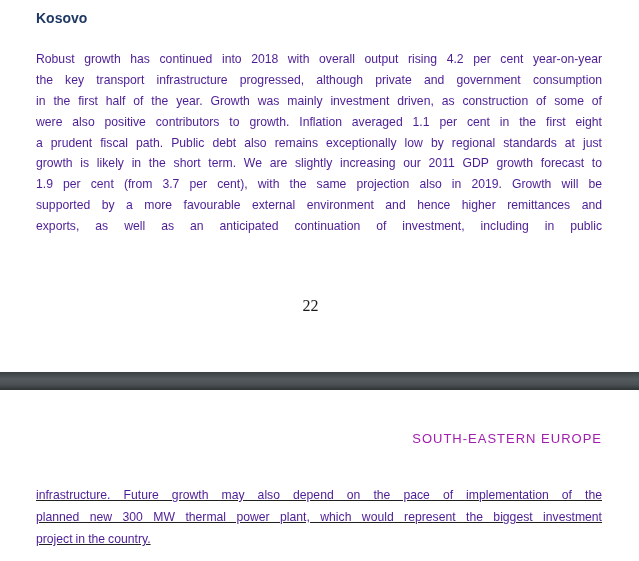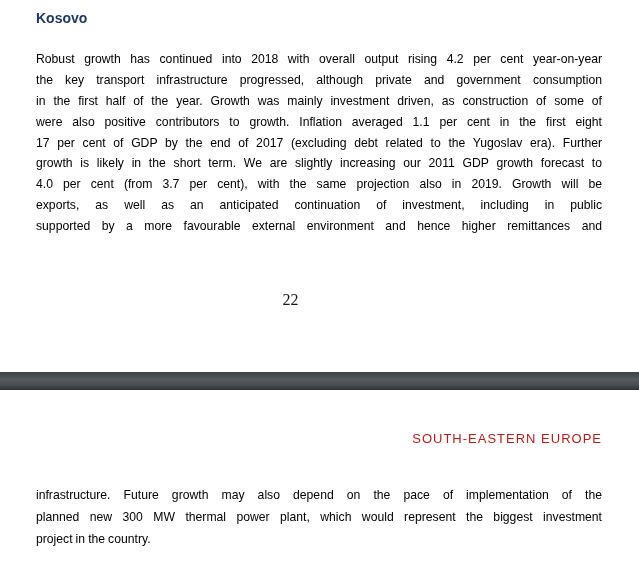--- a/index.html
+++ b/index.html
@@ -23,85 +23,86 @@
     font-size: 14px;
     font-weight: bold;
     color: #1f3864;
   }
   .para {
     position: absolute;
     left: 36px;
     width: 566px;
   }
   .para1 { top: 49px; }
-  .para2 { top: 484px; }
+  .para2 { top: 484px; text-decoration: underline; }
   .line {
     text-align: justify;
     text-align-last: justify;
     font-size: 12.2px;
     word-spacing: -0.35px;
     height: 20.9px;
     line-height: 20.9px;
     overflow: hidden;
     white-space: normal;
-    color: #000000;
+    color: #4c1d95;
   }
   .para2 .line {
     height: 22px;
     line-height: 22px;
   }
   .line.last-line {
     text-align: right;
     text-align-last: left;
   }
   .page-number {
     position: absolute;
     left: 0;
-    top: 291px;
+    top: 297px;
     width: 581px;
     text-align: center;
     font-family: "Liberation Serif", serif;
     font-size: 16px;
     color: #1a1a1a;
+    padding-left: 20px;
   }
   .separator-bar {
     position: absolute;
     left: 0;
     top: 372px;
     width: 639px;
     height: 18px;
     background: linear-gradient(to bottom, #3b4043 0%, #545a5d 40%, #4a5053 70%, #2f3335 100%);
   }
   .running-header {
     position: absolute;
     right: 37px;
     top: 431px;
     font-size: 13px;
     letter-spacing: 1px;
-    color: #b91c1c;
+    color: #a21caf;
     text-align: right;
   }
 </style>
 </head>
 <body>
 
 <div class="canvas">
 
   <div class="section-heading">Kosovo</div>
 
   <div class="para para1">
     <div class="line">Robust growth has continued into 2018 with overall output rising 4.2 per cent year-on-year</div>
     <div class="line">the key transport infrastructure progressed, although private and government consumption</div>
     <div class="line">in the first half of the year. Growth was mainly investment driven, as construction of some of</div>
     <div class="line">were also positive contributors to growth. Inflation averaged 1.1 per cent in the first eight</div>
-    <div class="line">17 per cent of GDP by the end of 2017 (excluding debt related to the Yugoslav era). Further</div>
+    <div class="line">a prudent fiscal path. Public debt also remains exceptionally low by regional standards at just</div>
     <div class="line">growth is likely in the short term. We are slightly increasing our 2011 GDP growth forecast to</div>
-    <div class="line">4.0 per cent (from 3.7 per cent), with the same projection also in 2019. Growth will be</div>
+    <div class="line">1.9 per cent (from 3.7 per cent), with the same projection also in 2019. Growth will be</div>
+    <div class="line">supported by a more favourable external environment and hence higher remittances and</div>
     <div class="line">exports, as well as an anticipated continuation of investment, including in public</div>
-    <div class="line">supported by a more favourable external environment and hence higher remittances and</div>
   </div>
 
   <div class="page-number">22</div>
 
   <div class="separator-bar"></div>
 
   <div class="running-header">SOUTH-EASTERN EUROPE</div>
 
   <div class="para para2">
     <div class="line">infrastructure. Future growth may also depend on the pace of implementation of the</div>

